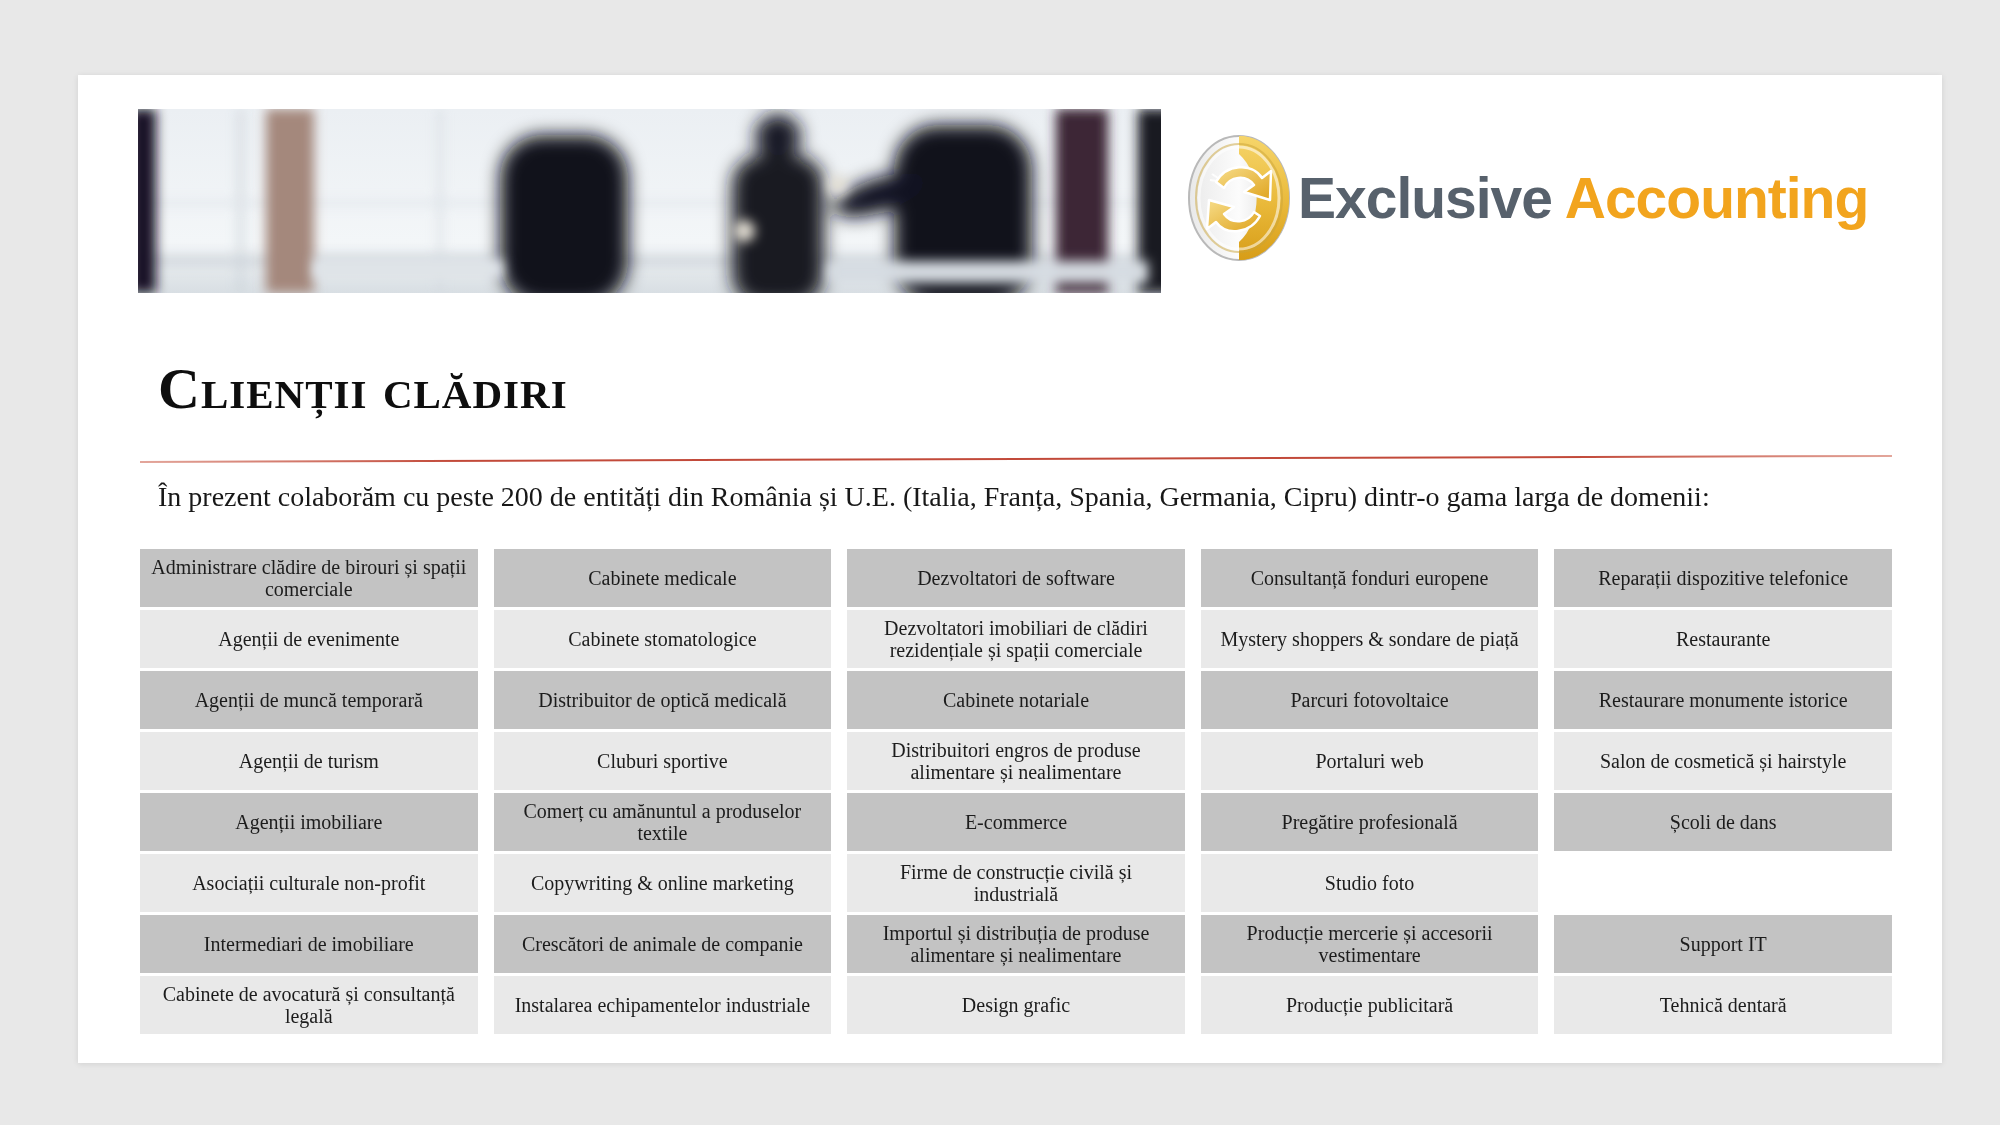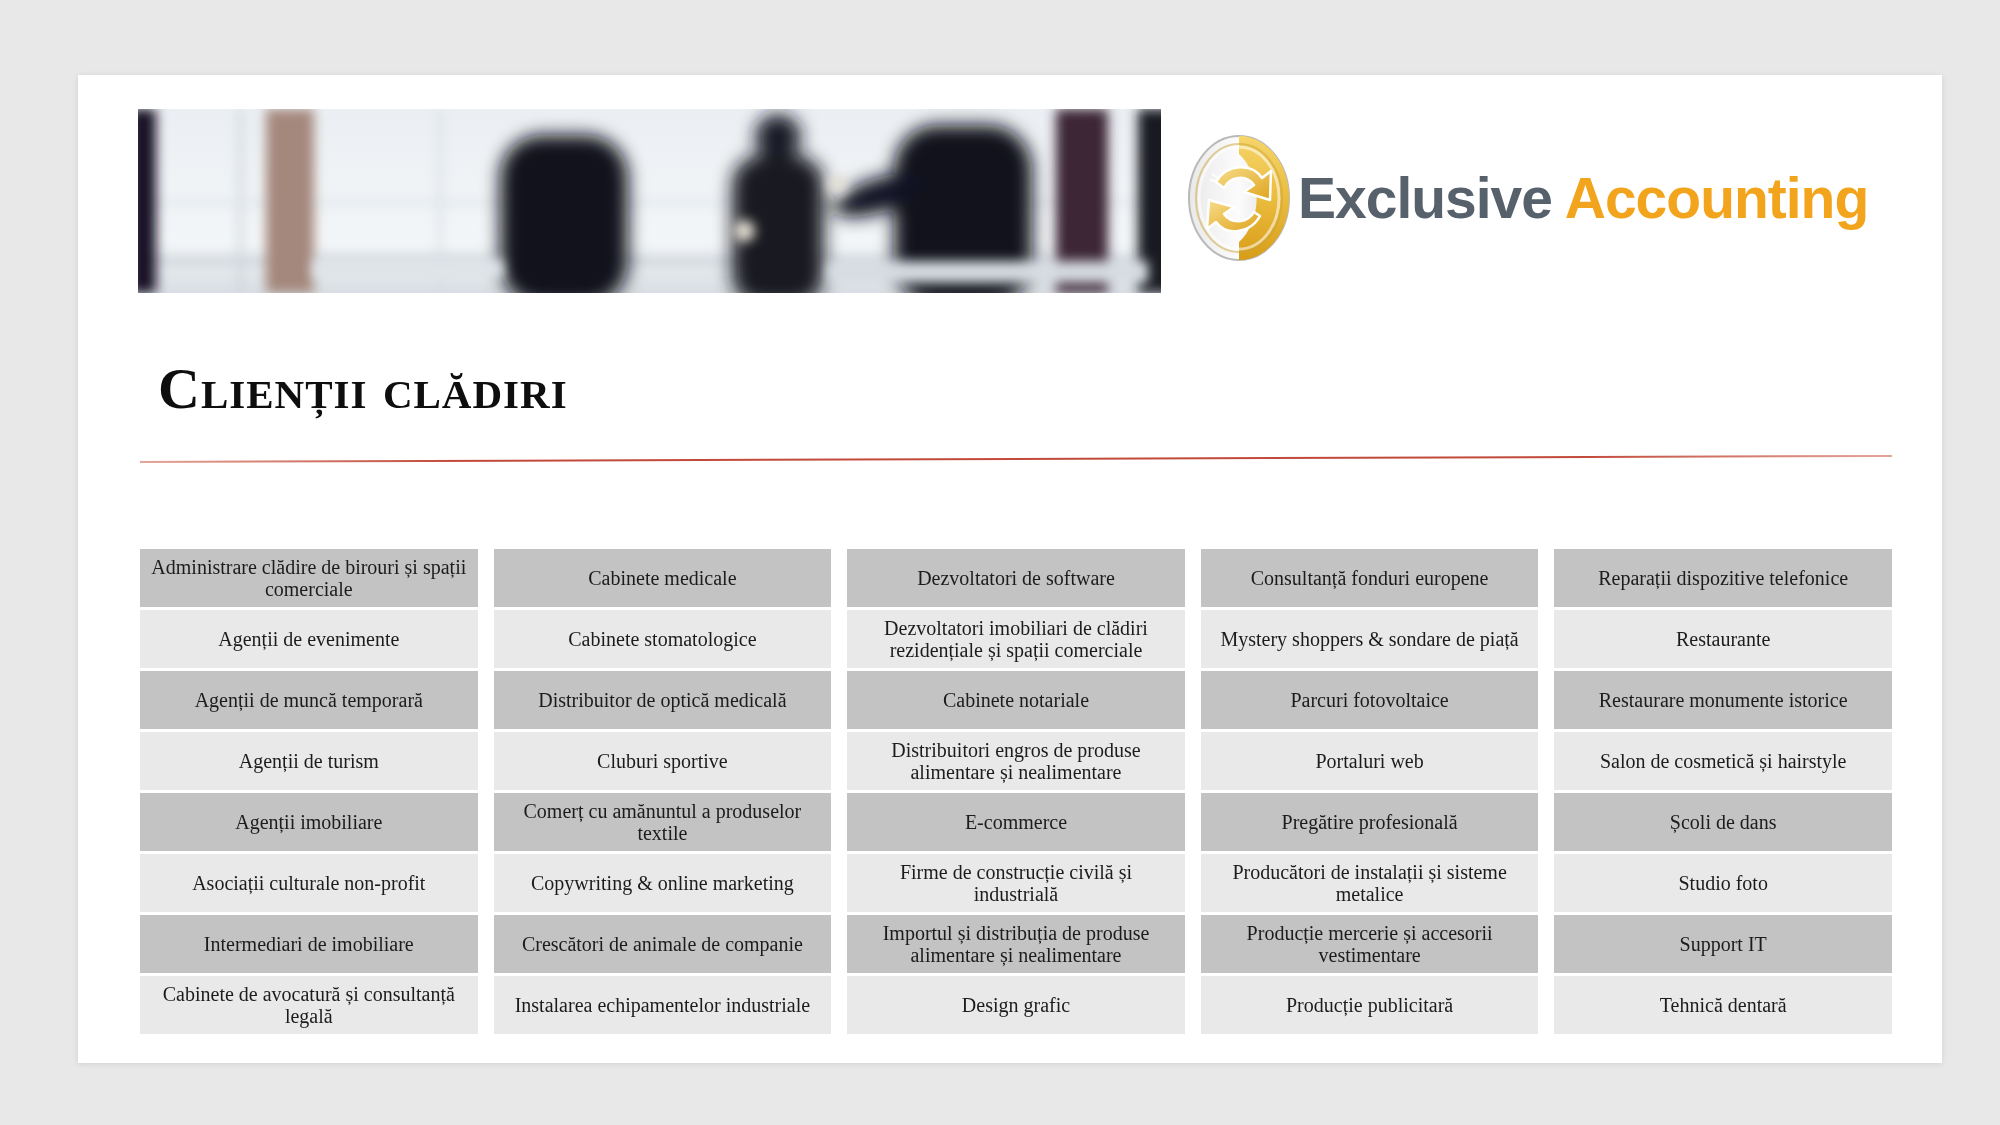--- a/index.html
+++ b/index.html
@@ -130,20 +130,21 @@
       <path d="M26 44 l6 4 m-8 2 l7 1" stroke="#ffffff" stroke-width="2" opacity="0.9"></path>
     </svg>
     <div class="logo-text">
       <span class="logo-word-1">Exclusive</span><span> </span><span class="logo-word-2">Accounting</span>
     </div>
   </div>
 
   <h1 class="page-title">Clienții clădiri</h1>
   <div class="accent-line"></div>
 
+  <p class="intro">În prezent colaborăm cu peste 200 de entități din România și U.E. (Italia, Franța, Spania, Germania, Cipru) dintr-o gama larga de domenii:</p>
 
   <div class="clients-table">
       <div class="t-row dark">
         <div class="t-cell">Administrare clădire de birouri și spații comerciale</div>
         <div class="t-cell">Cabinete medicale</div>
         <div class="t-cell">Dezvoltatori de software</div>
         <div class="t-cell">Consultanță fonduri europene</div>
         <div class="t-cell">Reparații dispozitive telefonice</div>
       </div>
       <div class="t-row light">
@@ -171,21 +172,20 @@
         <div class="t-cell">Agenții imobiliare</div>
         <div class="t-cell">Comerț cu amănuntul a produselor textile</div>
         <div class="t-cell">E-commerce</div>
         <div class="t-cell">Pregătire profesională</div>
         <div class="t-cell">Școli de dans</div>
       </div>
       <div class="t-row light">
         <div class="t-cell">Asociații culturale non-profit</div>
         <div class="t-cell">Copywriting &amp; online marketing</div>
         <div class="t-cell">Firme de construcție civilă și industrială</div>
-        <div class="t-cell">Producători de instalații și sisteme metalice</div>
         <div class="t-cell">Studio foto</div>
       </div>
       <div class="t-row dark">
         <div class="t-cell">Intermediari de imobiliare</div>
         <div class="t-cell">Crescători de animale de companie</div>
         <div class="t-cell">Importul și distribuția de produse alimentare și nealimentare</div>
         <div class="t-cell">Producție mercerie și accesorii vestimentare</div>
         <div class="t-cell">Support IT</div>
       </div>
       <div class="t-row light">

